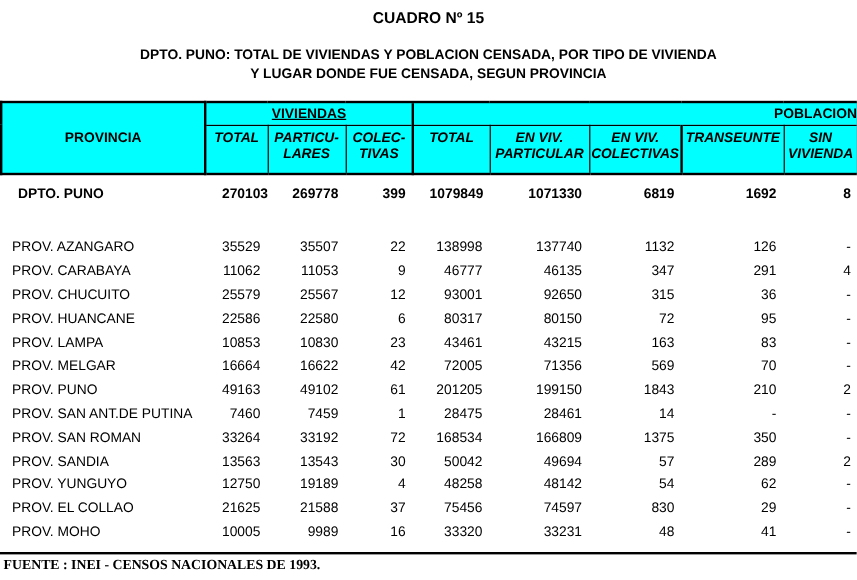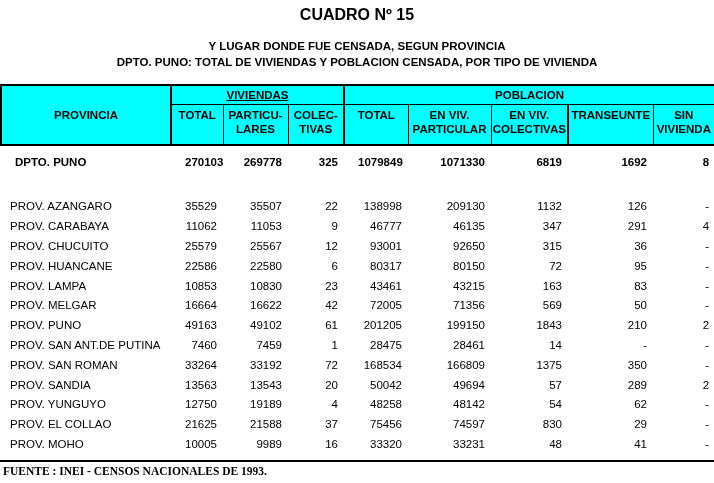--- a/index.html
+++ b/index.html
@@ -9,21 +9,21 @@
     overflow: hidden;
     font-family: "Liberation Sans", sans-serif;
     color: #000000;
   }
   .page { position: relative; width: 714px; height: 483px; background: #ffffff; }
 
   .title {
     margin-top: 8px;
     text-align: center;
     font-weight: bold;
-    font-size: 16px;
+    font-size: 13px;
     line-height: 14px;
   }
   .subtitle {
     margin-top: 17px;
     text-align: center;
     font-weight: bold;
     font-size: 11.5px;
     line-height: 15.5px;
   }
 
@@ -53,27 +53,28 @@
   }
   th.provincia {
     vertical-align: middle;
     border-left-width: 2px;
     border-top-width: 2px;
     border-bottom-width: 2px;
     border-right-width: 2px;
   }
   th.group { height: 19px; border-top-width: 2px; vertical-align: middle; }
   th.g-viv { border-left-width: 2px; text-decoration: underline; }
-  th.g-pob { border-left-width: 2px; border-right-width: 2px; }
+  th.g-pob { border-left-width: 2px; border-right-width: 2px; text-align: right; }
   th.sub {
     height: 41px;
     vertical-align: top;
     padding-top: 3px;
     line-height: 14.5px;
     border-bottom-width: 2px;
+    font-style: italic;
   }
   th.sub.thick-left  { border-left-width: 2px; text-align: center; }
   th.sub.thick-right { border-right-width: 2px; }
 
   tbody td {
     border: none;
     font-size: 11.5px;
     line-height: 13px;
   }
   tr.spacer td { height: auto; }
@@ -96,22 +97,22 @@
   }
 </style>
 </head>
 <body>
 
 <div class="page">
 
   <div class="title">CUADRO Nº 15</div>
 
   <div class="subtitle">
+    <div>DPTO. PUNO: TOTAL DE VIVIENDAS Y POBLACION CENSADA, POR TIPO DE VIVIENDA</div>
     <div>Y LUGAR DONDE FUE CENSADA, SEGUN PROVINCIA</div>
-    <div>DPTO. PUNO: TOTAL DE VIVIENDAS Y POBLACION CENSADA, POR TIPO DE VIVIENDA</div>
   </div>
 
   <table class="census">
     <colgroup>
       <col class="c-prov">
         <col class="c-vtot">
         <col class="c-vpar">
         <col class="c-vcol">
       <col class="c-ptot">
         <col class="c-ppar">
@@ -142,37 +143,37 @@
       </tr>
     </thead>
     <tbody>
         <tr class="spacer">
           <td colspan="9" style="height: 8px;"></td>
         </tr>
         <tr class="dept-row">
           <td class="name-cell">DPTO. PUNO</td>
           <td class="num-cell">270103</td>
           <td class="num-cell">269778</td>
-          <td class="num-cell">325</td>
+          <td class="num-cell">399</td>
           <td class="num-cell">1079849</td>
           <td class="num-cell">1071330</td>
           <td class="num-cell">6819</td>
           <td class="num-cell">1692</td>
           <td class="num-cell">8</td>
         </tr>
         <tr class="spacer">
           <td colspan="9" style="height: 26px;"></td>
         </tr>
         <tr class="prov-row">
           <td class="name-cell">PROV. AZANGARO</td>
           <td class="num-cell">35529</td>
           <td class="num-cell">35507</td>
           <td class="num-cell">22</td>
           <td class="num-cell">138998</td>
-          <td class="num-cell">209130</td>
+          <td class="num-cell">137740</td>
           <td class="num-cell">1132</td>
           <td class="num-cell">126</td>
           <td class="num-cell">-</td>
         </tr>
         <tr class="prov-row">
           <td class="name-cell">PROV. CARABAYA</td>
           <td class="num-cell">11062</td>
           <td class="num-cell">11053</td>
           <td class="num-cell">9</td>
           <td class="num-cell">46777</td>
@@ -215,21 +216,21 @@
           <td class="num-cell">-</td>
         </tr>
         <tr class="prov-row">
           <td class="name-cell">PROV. MELGAR</td>
           <td class="num-cell">16664</td>
           <td class="num-cell">16622</td>
           <td class="num-cell">42</td>
           <td class="num-cell">72005</td>
           <td class="num-cell">71356</td>
           <td class="num-cell">569</td>
-          <td class="num-cell">50</td>
+          <td class="num-cell">70</td>
           <td class="num-cell">-</td>
         </tr>
         <tr class="prov-row">
           <td class="name-cell">PROV. PUNO</td>
           <td class="num-cell">49163</td>
           <td class="num-cell">49102</td>
           <td class="num-cell">61</td>
           <td class="num-cell">201205</td>
           <td class="num-cell">199150</td>
           <td class="num-cell">1843</td>
@@ -255,21 +256,21 @@
           <td class="num-cell">168534</td>
           <td class="num-cell">166809</td>
           <td class="num-cell">1375</td>
           <td class="num-cell">350</td>
           <td class="num-cell">-</td>
         </tr>
         <tr class="prov-row">
           <td class="name-cell">PROV. SANDIA</td>
           <td class="num-cell">13563</td>
           <td class="num-cell">13543</td>
-          <td class="num-cell">20</td>
+          <td class="num-cell">30</td>
           <td class="num-cell">50042</td>
           <td class="num-cell">49694</td>
           <td class="num-cell">57</td>
           <td class="num-cell">289</td>
           <td class="num-cell">2</td>
         </tr>
         <tr class="prov-row">
           <td class="name-cell">PROV. YUNGUYO</td>
           <td class="num-cell">12750</td>
           <td class="num-cell">19189</td>

